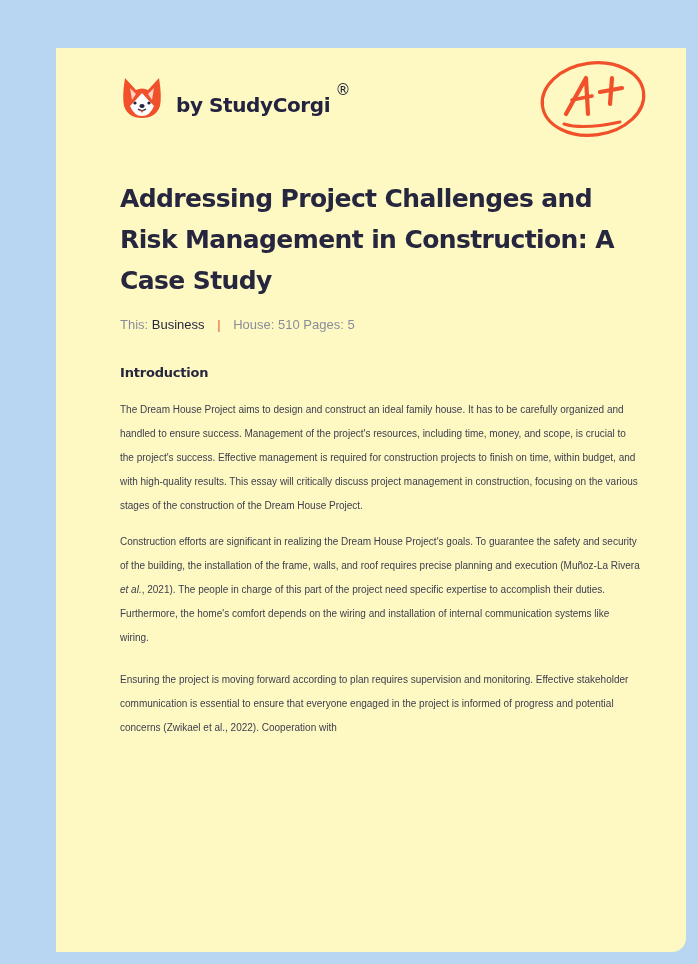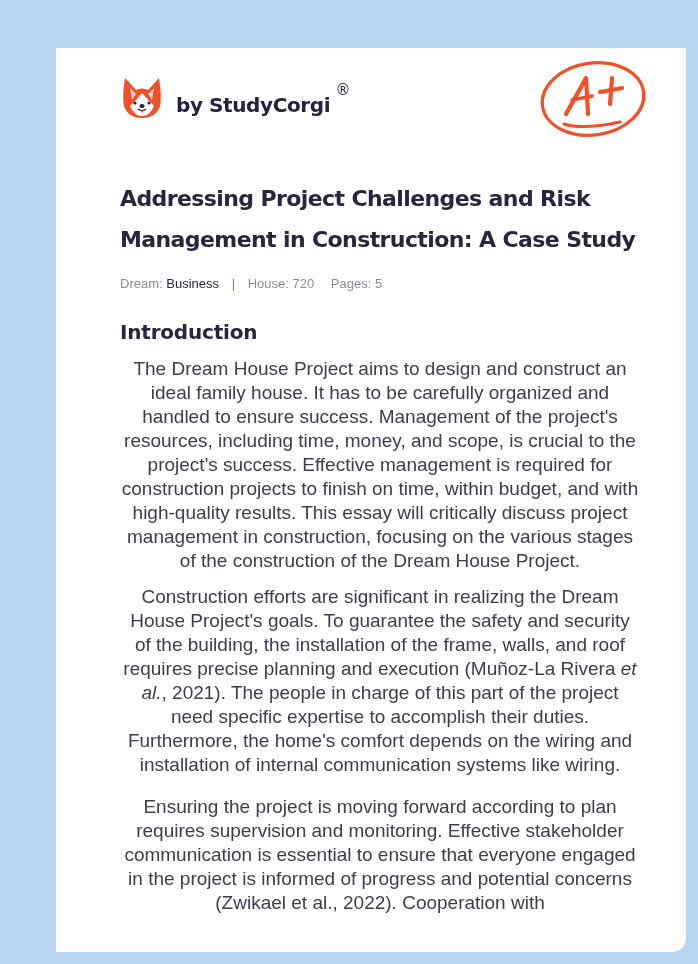--- a/index.html
+++ b/index.html
@@ -13,21 +13,21 @@
       overflow: hidden;
       position: relative;
       font-family: "Liberation Sans", sans-serif;
     }
     .page {
       position: absolute;
       left: 56px;
       top: 48px;
       width: 630px;
       height: 904px;
-      background: #ffffff;
+      background: #fef9c3;
       border-bottom-right-radius: 14px;
       overflow: hidden;
     }
     .header {
       position: absolute;
       left: 0;
       top: 0;
       width: 630px;
       height: 120px;
     }
@@ -65,51 +65,50 @@
     .content {
       position: absolute;
       left: 64px;
       top: 130px;
       width: 520px;
     }
     h1 {
       margin: 0;
       font-family: "DejaVu Sans", sans-serif;
       font-weight: bold;
-      font-size: 22px;
+      font-size: 25px;
       line-height: 41px;
       color: #26263f;
       letter-spacing: -0.6px;
     }
     .meta {
       margin-top: 14px;
       font-size: 13px;
       color: #8a8d99;
       height: 20px;
       line-height: 20px;
     }
     .meta .topic-value { color: #26263f; text-align: right; }
     .meta .sep { color: #e05a2b; margin: 0 9px; }
-    .meta .gap { margin-left: 13px; }
+    .meta .gap { margin-left: 0; }
     h2 {
       margin: 25px 0 0 0;
       font-family: "DejaVu Sans", sans-serif;
       font-weight: bold;
-      font-size: 20px;
+      font-size: 13px;
       line-height: 26px;
       color: #26263f;
       letter-spacing: -0.2px;
     }
     p {
       margin: 12px 0 0 0;
-      font-size: 19px;
+      font-size: 10px;
       line-height: 24px;
       color: #3c3d4d;
       width: 520px;
-      text-align: center;
     }
     p.followup { margin-top: 18px; }
     .cite-italic { font-style: italic; margin-top: 27px; }
   </style>
 </head>
 <body>
 
 <div class="page">
   <div class="header">
     <div class="logo">
@@ -140,25 +139,25 @@
         <path d="M62 34 L84 30" fill="none" stroke="#f0502a" stroke-width="4.2" stroke-linecap="round"></path>
         <path d="M74 20 L72 46" fill="none" stroke="#f0502a" stroke-width="4.2" stroke-linecap="round"></path>
       </svg>
     </div>
   </div>
 
   <div class="content">
     <h1>Addressing Project Challenges and Risk Management in Construction: A Case Study</h1>
 
     <div class="meta">
-      <span>Dream:</span>
+      <span>This:</span>
       <span class="topic-value">Business</span>
       <span class="sep">|</span>
       <span>House:</span>
-      <span>720</span>
+      <span>510</span>
       <span class="gap">Pages:</span>
       <span>5</span>
     </div>
 
     <h2>Introduction</h2>
     <p>The Dream House Project aims to design and construct an ideal family house. It has to be carefully organized and handled to ensure success. Management of the project's resources, including time, money, and scope, is crucial to the project's success. Effective management is required for construction projects to finish on time, within budget, and with high-quality results. This essay will critically discuss project management in construction, focusing on the various stages of the construction of the Dream House Project.</p>
 
     <p><span>Construction efforts are significant in realizing the Dream House Project's goals. To guarantee the safety and security of the building, the installation of the frame, walls, and roof requires precise planning and execution (Muñoz-La Rivera </span><span class="cite-italic">et al.</span><span>, 2021). The people in charge of this part of the project need specific expertise to accomplish their duties. Furthermore, the home's comfort depends on the wiring and installation of internal communication systems like wiring.</span></p>
     <p class="followup">Ensuring the project is moving forward according to plan requires supervision and monitoring. Effective stakeholder communication is essential to ensure that everyone engaged in the project is informed of progress and potential concerns (Zwikael et al., 2022). Cooperation with</p>
   </div>

